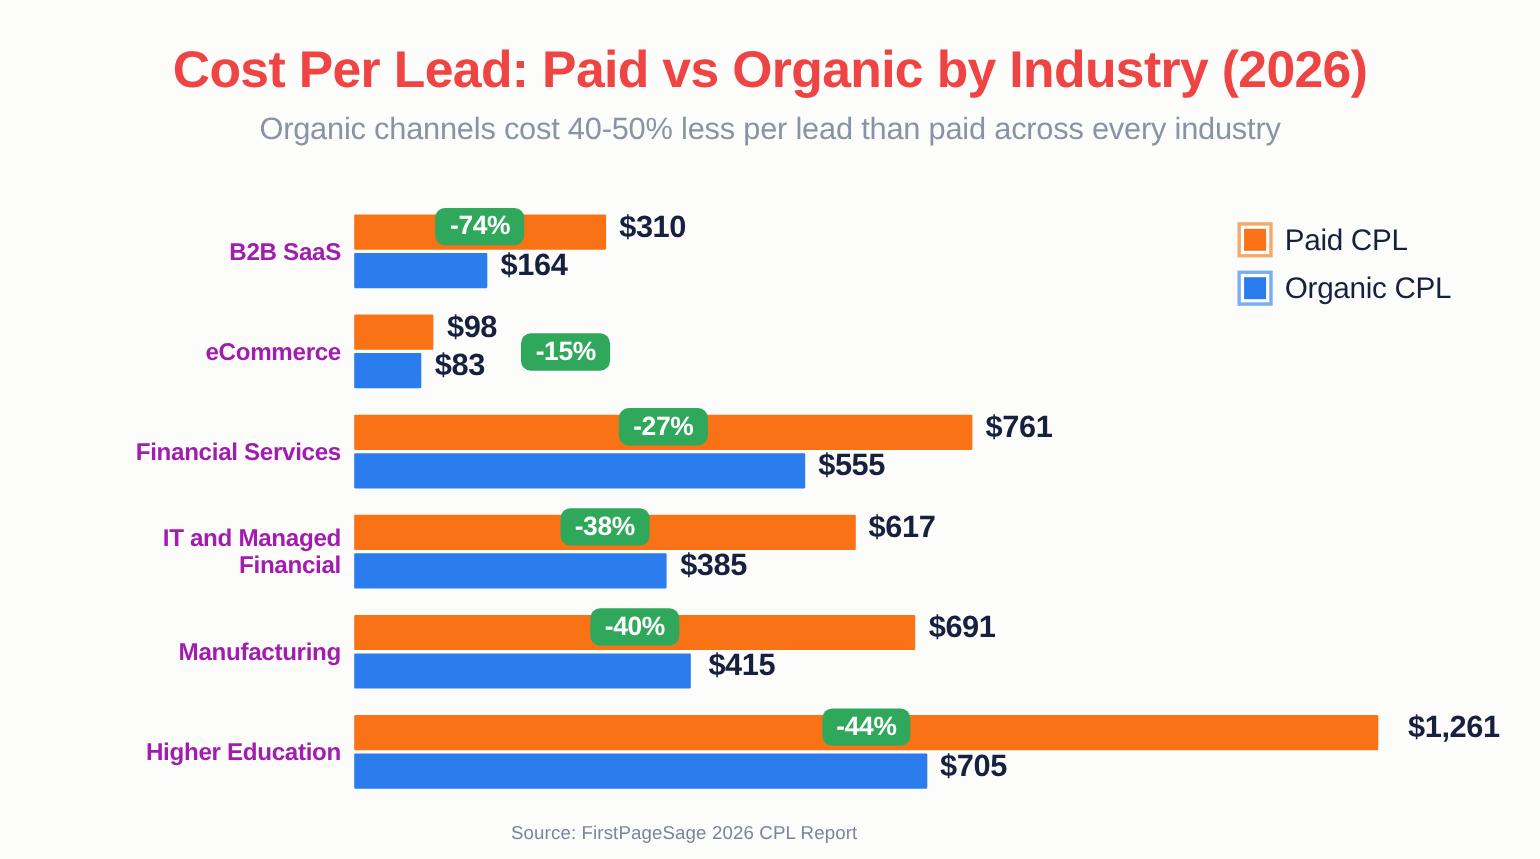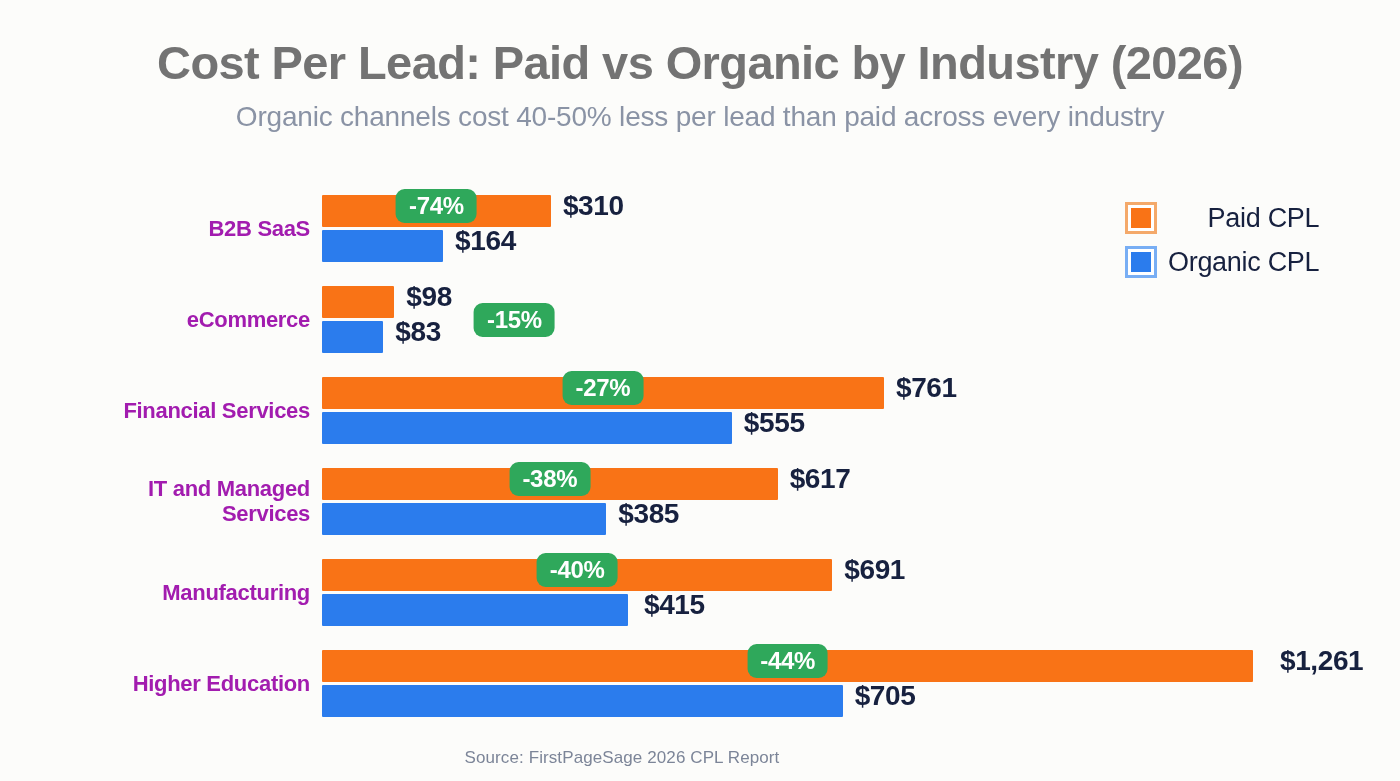--- a/index.html
+++ b/index.html
@@ -26,21 +26,21 @@
   .header {
     position: absolute;
     top: 38px;
     left: 0;
     width: 1400px;
     text-align: center;
   }
   .chart-title {
     font-size: 47px;
     font-weight: bold;
-    color: #737373;
+    color: #ef4444;
     letter-spacing: -0.6px;
     line-height: 1.08;
     margin: 0;
     white-space: nowrap;
   }
   .chart-subtitle {
     font-size: 28px;
     font-weight: normal;
     color: #8a93a5;
     margin: 12px 0 0 0;
@@ -120,21 +120,20 @@
   
   .legend {
     position: absolute;
     left: 1128px;
     top: 196px;
   }
   .legend-row {
     display: flex;
     align-items: center;
     height: 44px;
-    justify-content: space-between;
   }
   .legend-swatch {
     width: 26px;
     height: 26px;
     box-sizing: border-box;
     border: 3px solid #ffffff;
     outline-offset: 0;
     flex: 0 0 auto;
     margin-right: 14px;
   }
@@ -202,21 +201,21 @@
         </div>
         <div class="bar paid" style="width: 561.999px;"></div>
         <div class="bar organic" style="width: 409.868px;"></div>
         <div class="bar-value paid" style="left: 895.999px;">$761</div>
         <div class="bar-value organic" style="left: 743.867px;">$555</div>
         <div class="delta-badge" style="left: 602.999px;">-27%</div>
       </div>
       <div class="group" style="top: 468px; height: 70px;">
         <div class="cat-label" style="top: 8px;">
           <div>IT and Managed</div>
-          <div>Services</div>
+          <div>Financial</div>
         </div>
         <div class="bar paid" style="width: 455.654px;"></div>
         <div class="bar organic" style="width: 284.322px;"></div>
         <div class="bar-value paid" style="left: 789.654px;">$617</div>
         <div class="bar-value organic" style="left: 618.322px;">$385</div>
         <div class="delta-badge" style="left: 549.827px;">-38%</div>
       </div>
       <div class="group" style="top: 559px; height: 70px;">
         <div class="cat-label" style="top: 20.5px;">
           <div>Manufacturing</div>

